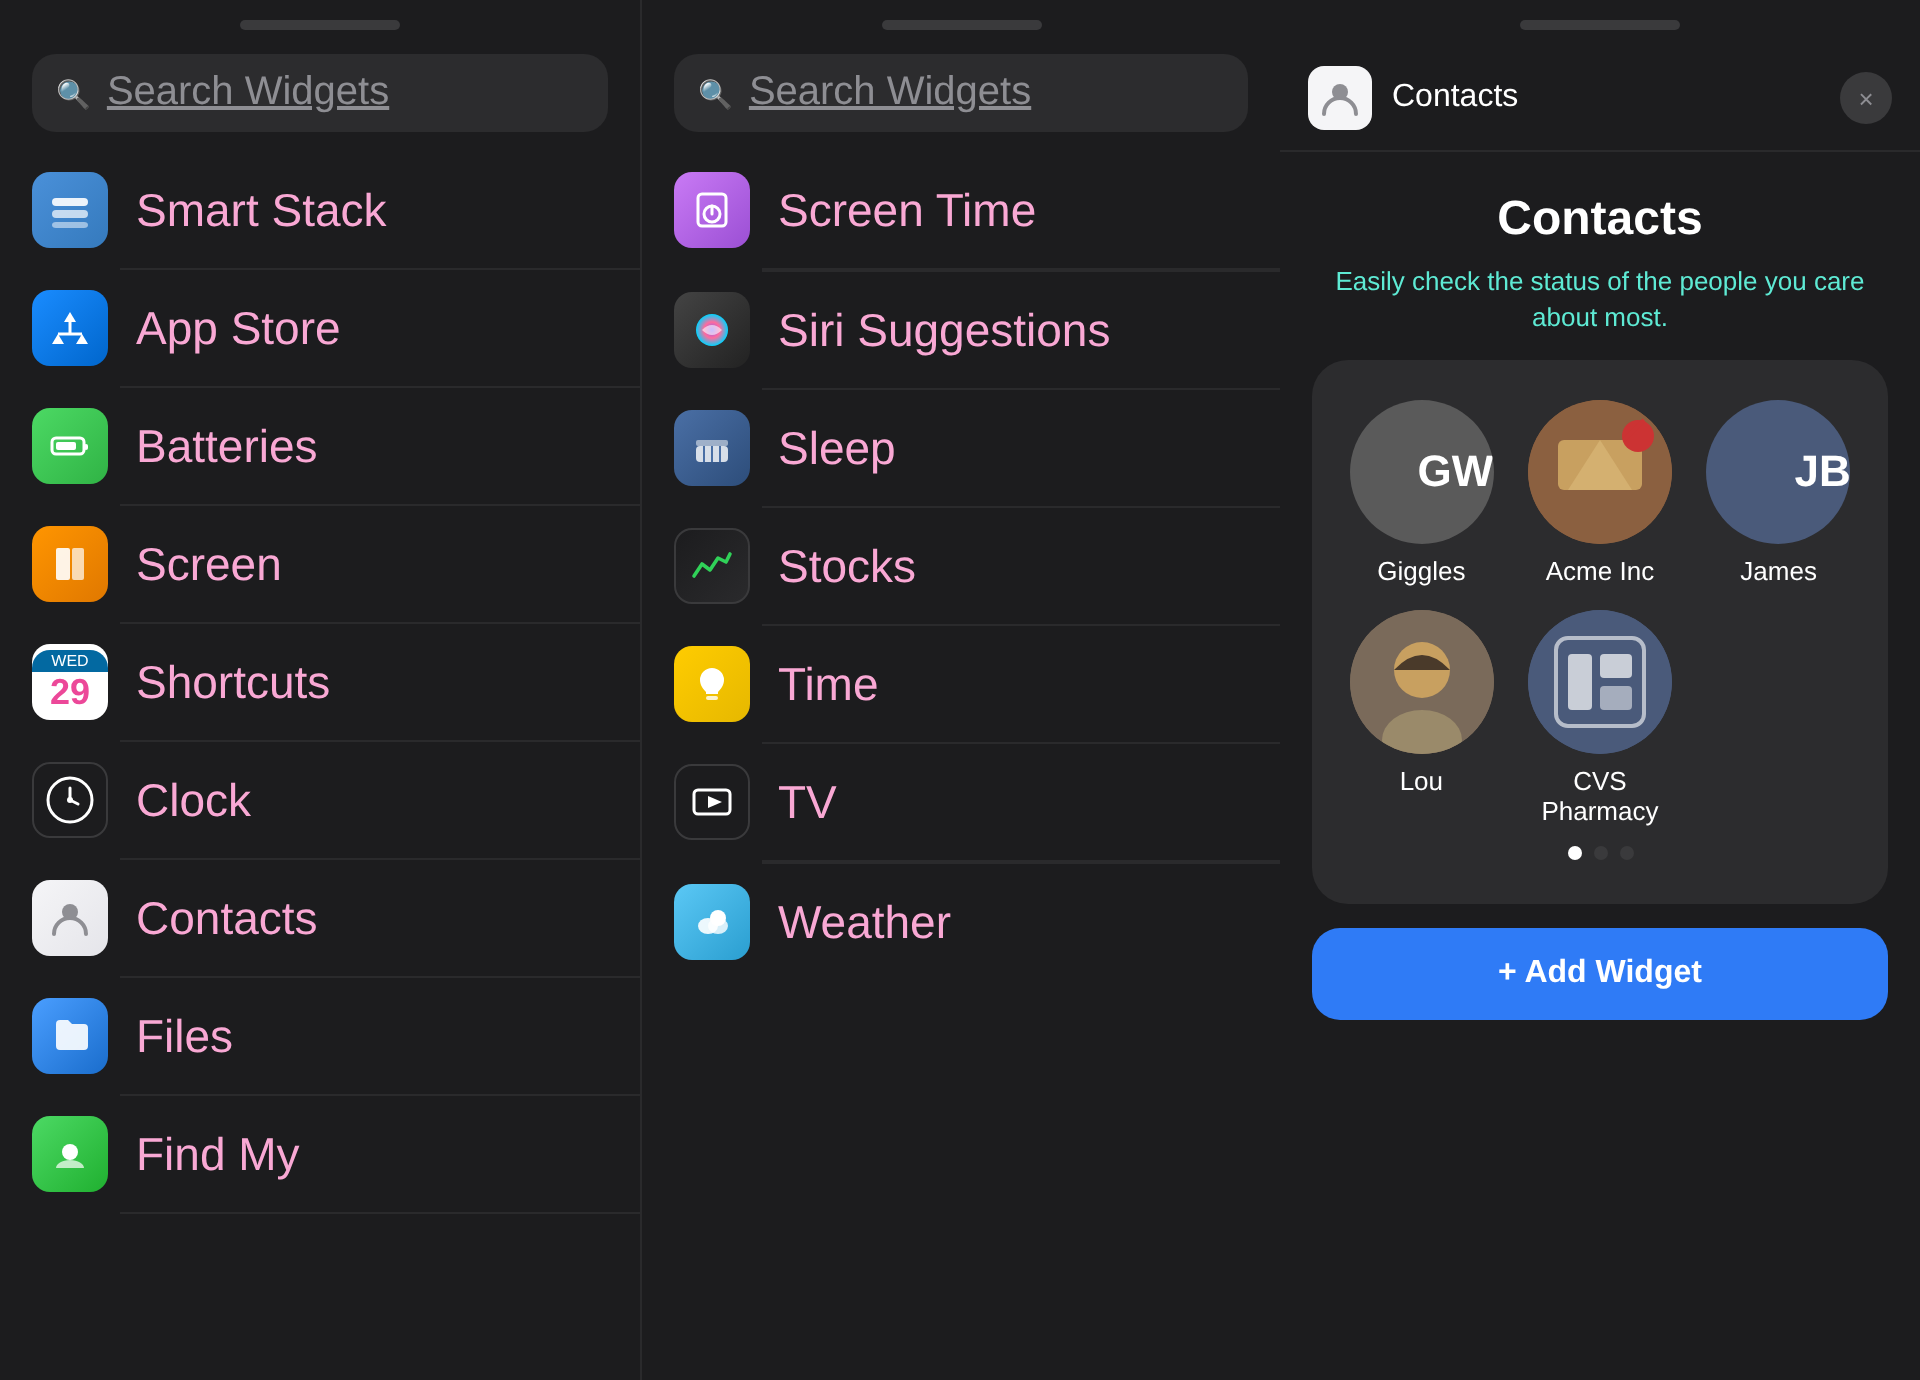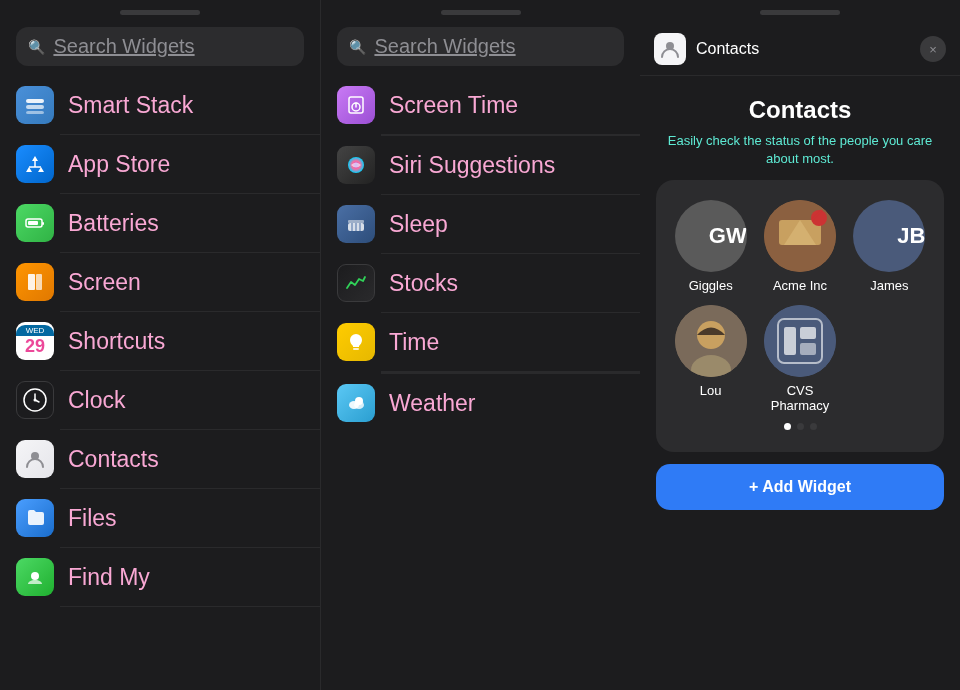--- a/index.html
+++ b/index.html
@@ -421,20 +421,29 @@
       <div class="app-icon bg-tips">
         <svg width="22" height="22" viewBox="0 0 22 22" fill="none">
             <path d="M11 3a6 6 0 016 6c0 2.5-1.5 4.5-3 6v1H8v-1c-1.5-1.5-3-3.5-3-6a6 6 0 016-6z" fill="white"></path>
             <rect x="8" y="17" width="6" height="2" rx="1" fill="white" opacity="0.8"></rect>
           </svg>
       </div>
       <span class="item-label">Time</span>
     </div>
     <div class="list-item-divider"></div>
 
+    <div class="list-item">
+      <div class="app-icon bg-tv" style="border:1px solid #3a3a3c;">
+        <svg width="22" height="22" viewBox="0 0 22 22" fill="none">
+            <rect x="2" y="5" width="18" height="12" rx="2" stroke="white" stroke-width="1.5" fill="none"></rect>
+            <polygon points="9,8 16,11 9,14" fill="white"></polygon>
+          </svg>
+      </div>
+      <span class="item-label">TV</span>
+    </div>
     <div class="list-item-divider"></div>
 
     <div class="list-item-divider"></div>
 
     <div class="list-item">
       <div class="app-icon bg-weather">
         <svg width="22" height="22" viewBox="0 0 22 22" fill="none">
             <circle cx="14" cy="9" r="4" fill="white"></circle>
             <ellipse cx="9" cy="13" rx="5" ry="4" fill="white" opacity="0.9"></ellipse>
             <ellipse cx="14" cy="13" rx="5" ry="4" fill="white" opacity="0.8"></ellipse>

